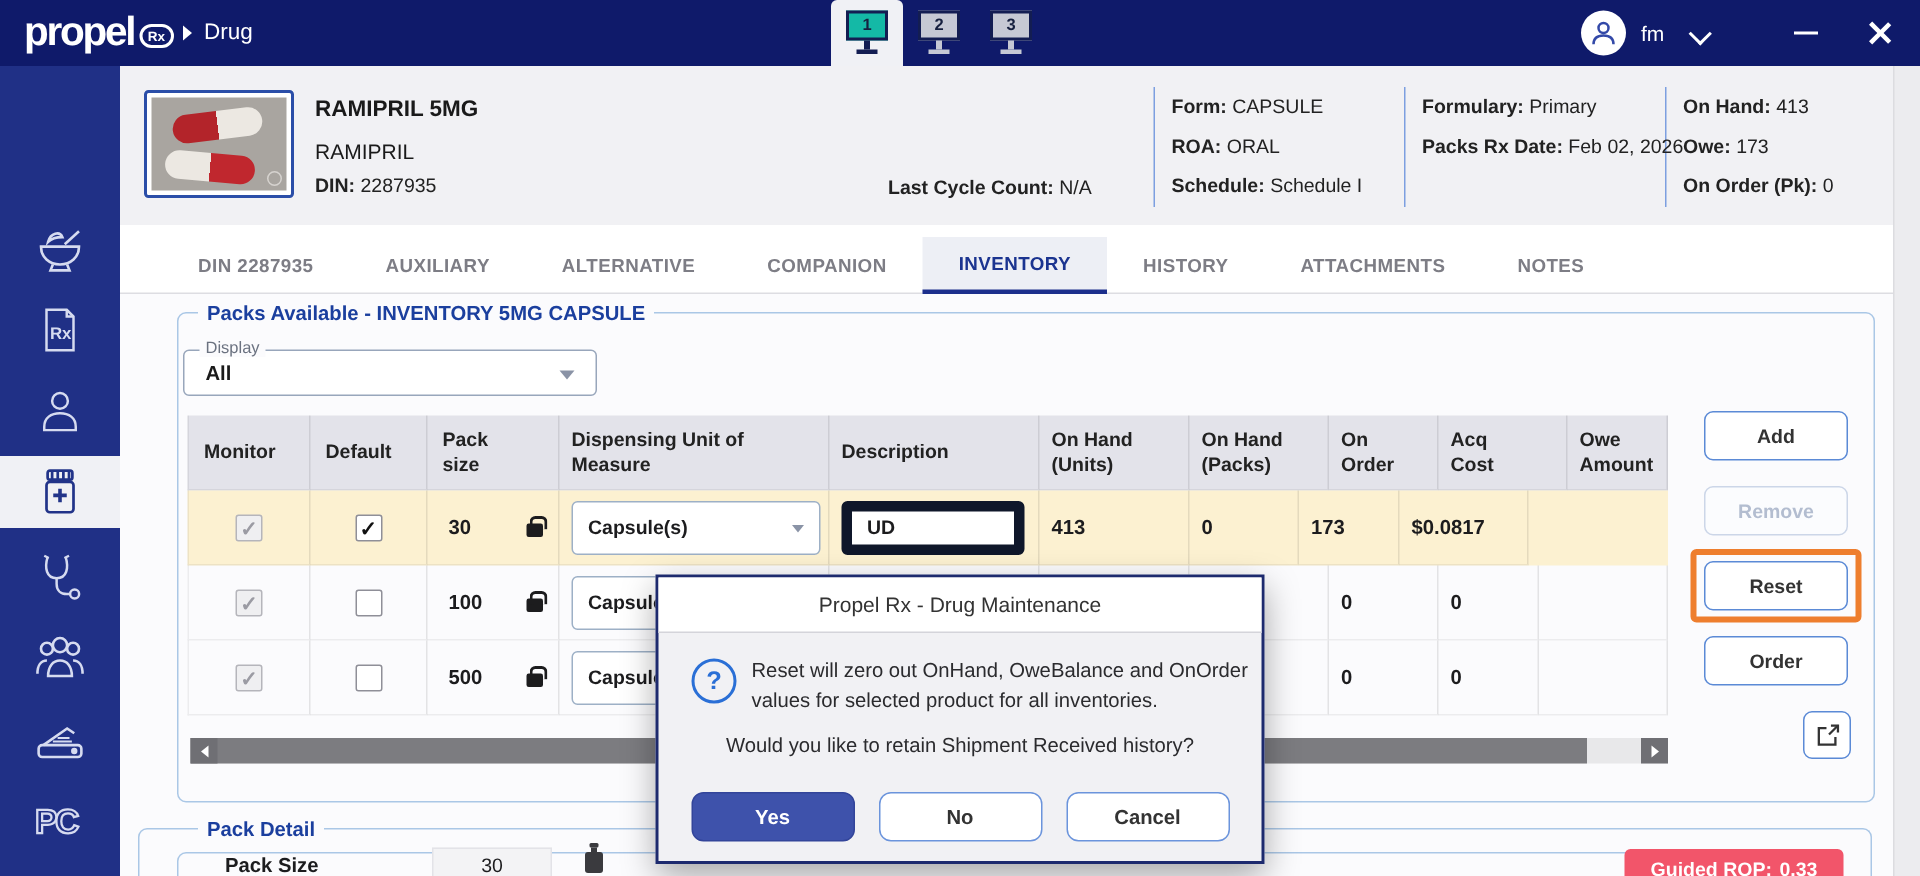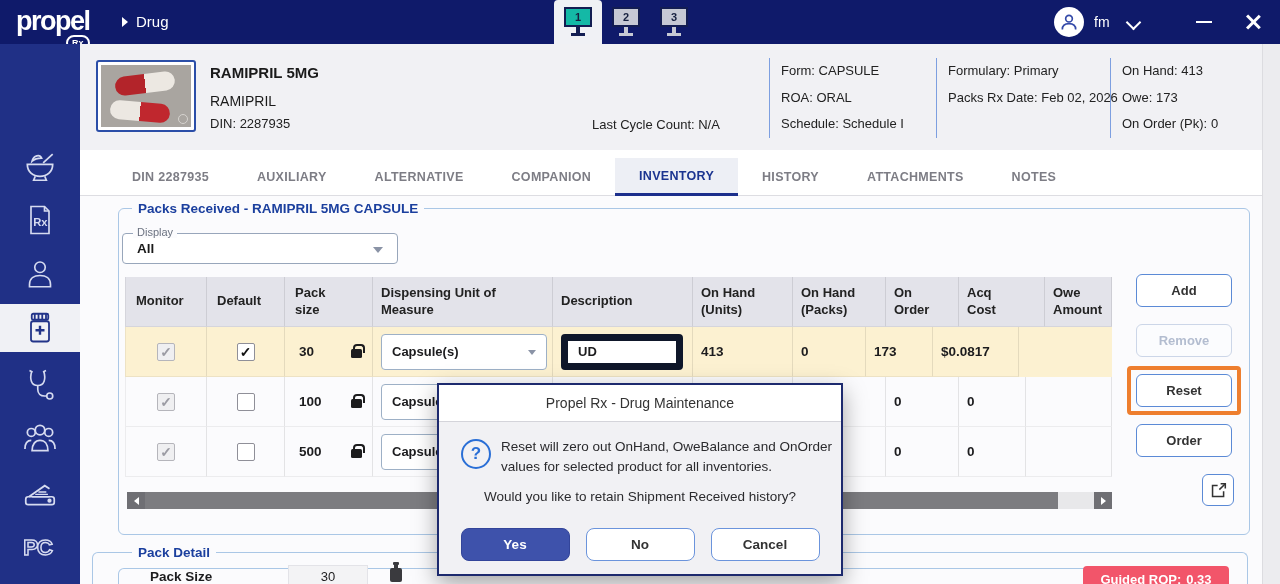--- a/index.html
+++ b/index.html
@@ -2,21 +2,21 @@
 <html><head>
 <meta charset="utf-8">
 <style>
   * { margin:0; padding:0; box-sizing:border-box; }
   html,body { width:1280px; height:584px; }
   body { font-family:"Liberation Sans", sans-serif; background:#f1f1f4; }
   #app { position:relative; width:1280px; height:584px; overflow:hidden; background:#f1f1f4; }
 
   
   .topbar { position:absolute; left:0; top:0; width:1280px; height:44px; background:#0f1a6a; color:#fff; }
-  .logo-wrap { position:absolute; left:16px; top:7px; display:flex; align-items:flex-end;flex-direction:column; }
+  .logo-wrap { position:absolute; left:16px; top:7px; display:flex; align-items:flex-end; }
   .logo-text { font-size:27px; font-weight:800; letter-spacing:-1.5px; line-height:28px; }
   .logo-badge { margin-left:3px; margin-bottom:3px; border:2px solid #fff; border-radius:9px; font-size:9px; font-weight:700; padding:1px 4px; }
   .crumb-chev { position:absolute; left:122px; top:17px; width:0; height:0; border-left:6px solid #fff; border-top:5px solid transparent; border-bottom:5px solid transparent; }
   .crumb { position:absolute; left:136px; top:13px; font-size:15px; }
   .montabs { position:absolute; left:554px; top:0; display:flex; height:44px; }
   .montab { width:48px; height:44px; display:flex; align-items:center; justify-content:center; cursor:pointer; }
   .montab.active { background:#f0f1f5; border-radius:4px 4px 0 0; }
   .monitor { position:relative; width:28px; height:30px; }
   .mon-screen { width:28px; height:20px; border:2px solid #131d52; background:#c6c9d4; display:flex; align-items:center; justify-content:center; font-size:11px; font-weight:700; color:#16203f; }
   .montab.active .mon-screen { background:#14b9a6; }
@@ -45,21 +45,21 @@
   
   .thumb { position:absolute; left:96px; top:60px; width:100px; height:72px; border:2px solid #2b4ea8; border-radius:3px; background:#fff; padding:3px; }
   .thumb-inner { position:relative; width:100%; height:100%; background:#a9a5a0; overflow:hidden; }
   .pill { position:absolute; width:60px; height:19px; border-radius:10px; }
   .pill1 { left:14px; top:9px; transform:rotate(-7deg); background:linear-gradient(90deg,#b3242a 0 50%,#ece8e2 50% 100%); }
   .pill2 { left:9px; top:37px; transform:rotate(5deg); background:linear-gradient(90deg,#ece8e2 0 50%,#c0272e 50% 100%); }
   .cam-ico { position:absolute; right:3px; bottom:3px; width:10px; height:10px; border:1.5px solid #d6d3cf; border-radius:50%; }
   .drug-name { position:absolute; left:210px; top:64px; font-size:15px; font-weight:700; color:#1a1a1a; }
   .drug-generic { position:absolute; left:210px; top:93px; font-size:14px; font-weight:400; color:#1a1a1a; }
   .hline { position:absolute; font-size:13px; color:#222; }
-  .hline b { font-weight:400; }
+  .hline b { font-weight:700; }
   .hdiv { position:absolute; top:58px; width:1px; height:80px; background:#7d9fe0; }
 
   
   .tabbar { position:absolute; left:80px; top:150px; width:1182px; height:46px; background:#fff; border-bottom:1px solid #dddde2; }
   .tabs { position:absolute; left:28px; top:8px; display:flex; height:38px; }
   .tab { height:38px; display:flex; align-items:center; justify-content:center; padding:0 24px; font-size:12.5px; letter-spacing:.3px; color:#7d7d85; font-weight:700; cursor:pointer; white-space:nowrap; }
   .tab.active { color:#1b3490; background:#edeff5; border-bottom:3px solid #1c2f8c; }
 
   
   .content { position:absolute; left:80px; top:196px; width:1182px; height:388px; background:#fbfbfd; }
@@ -291,21 +291,21 @@
       <div class="tab active">INVENTORY</div>
       <div class="tab">HISTORY</div>
       <div class="tab">ATTACHMENTS</div>
       <div class="tab">NOTES</div>
     </div>
   </div>
 
   <div class="content"></div>
 
   <div class="fieldset" style="left:118px; top:208px; width:1132px; height:327px;"></div>
-  <div class="legend" style="left:132px; top:201px;">Packs Received - RAMIPRIL 5MG CAPSULE</div>
+  <div class="legend" style="left:132px; top:201px;">Packs Available - INVENTORY 5MG CAPSULE</div>
 
   <div class="select-lg">
     <span class="flabel">Display</span>
     <span class="val">All</span>
     <i class="caret"></i>
   </div>
 
   <div class="grid">
     <div class="tr head">
       <div class="td c0">Monitor</div>

